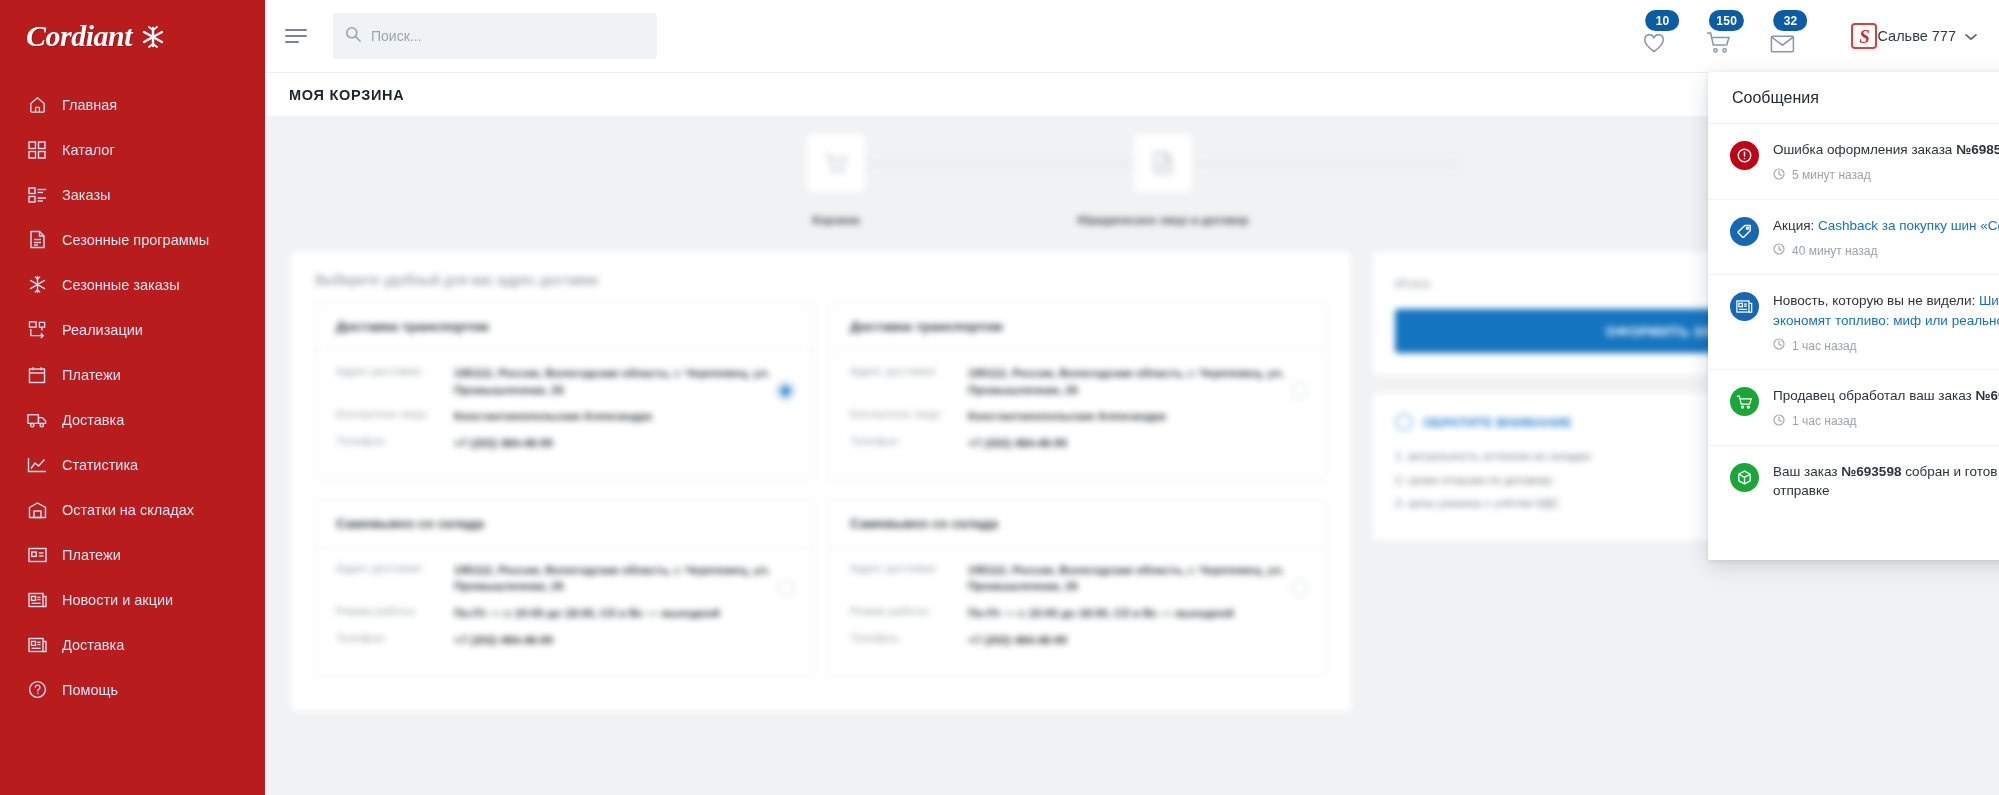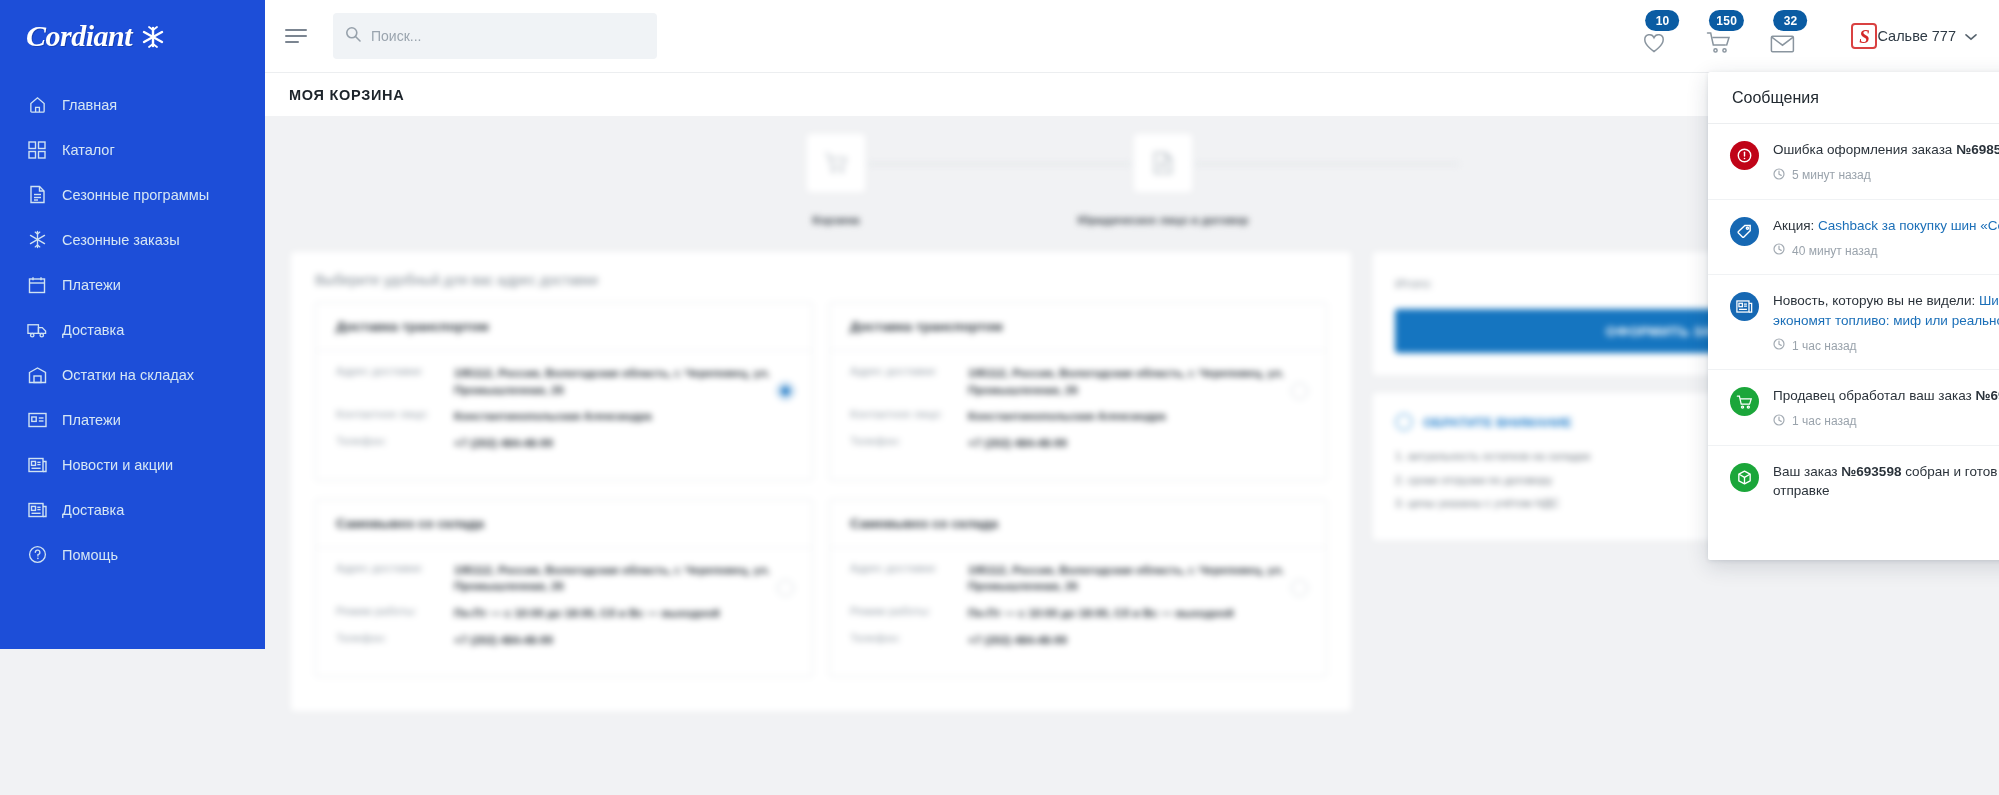--- a/index.html
+++ b/index.html
@@ -6,22 +6,22 @@
   html, body {
     width: 1999px; height: 795px;
     font-family: "Liberation Sans", "DejaVu Sans", sans-serif;
     background: #f1f2f4;
     overflow: hidden;
   }
   .app { position: relative; width: 1999px; height: 795px; display: flex; }
 
   
   .sidebar {
-    width: 265px; height: 649px; flex: 0 0 265px;
-    background: #1d4ed8; color: #ffffff;
+    width: 265px; height: 795px; flex: 0 0 265px;
+    background: #b91c1c; color: #ffffff;
     position: relative; z-index: 5;
   }
   .brand {
     height: 72px; display: flex; align-items: center; padding-left: 26px;
   }
   .brand-word {
     font-family: "Liberation Serif", serif;
     font-style: italic; font-weight: bold;
     font-size: 30px; letter-spacing: -0.5px; color: #fff;
     text-shadow: 1px 1px 0 rgba(0,0,0,.18);
@@ -227,20 +227,33 @@
             <svg width="18" height="18" viewBox="0 0 18 18" fill="none" stroke="#cfe2f2" stroke-width="1.4">
               <rect x="1" y="1" width="6.5" height="6.5"></rect>
               <rect x="10.5" y="1" width="6.5" height="6.5"></rect>
               <rect x="1" y="10.5" width="6.5" height="6.5"></rect>
               <rect x="10.5" y="10.5" width="6.5" height="6.5"></rect>
             </svg>
           </span>
         <span class="nav-label">Каталог</span>
       </div>
 
+      <div class="nav-item">
+        <span class="nav-ico">
+            <svg width="19" height="18" viewBox="0 0 19 18" fill="none" stroke="#cfe2f2" stroke-width="1.4">
+              <rect x="1" y="2" width="6" height="5.5"></rect>
+              <rect x="1" y="10.5" width="6" height="5.5"></rect>
+              <line x1="9.5" y1="3.5" x2="18" y2="3.5"></line>
+              <line x1="9.5" y1="6.5" x2="15" y2="6.5"></line>
+              <line x1="9.5" y1="12" x2="18" y2="12"></line>
+              <line x1="9.5" y1="15" x2="15" y2="15"></line>
+            </svg>
+          </span>
+        <span class="nav-label">Заказы</span>
+      </div>
 
       <div class="nav-item">
         <span class="nav-ico">
             <svg width="17" height="19" viewBox="0 0 17 19" fill="none" stroke="#cfe2f2" stroke-width="1.4">
               <path d="M2 1.5h8.5L15 6v11.5H2z"></path>
               <path d="M10.5 1.5V6H15"></path>
               <line x1="5" y1="9.5" x2="12" y2="9.5"></line>
               <line x1="5" y1="12.5" x2="12" y2="12.5"></line>
               <line x1="5" y1="15" x2="9" y2="15"></line>
             </svg>
@@ -256,20 +269,32 @@
               <line x1="17.4" y1="5.7" x2="2.6" y2="14.3"></line>
               <line x1="10" y1="4.2" x2="7.6" y2="2.2"></line>
               <line x1="10" y1="4.2" x2="12.4" y2="2.2"></line>
               <line x1="10" y1="15.8" x2="7.6" y2="17.8"></line>
               <line x1="10" y1="15.8" x2="12.4" y2="17.8"></line>
             </svg>
           </span>
         <span class="nav-label">Сезонные заказы</span>
       </div>
 
+      <div class="nav-item">
+        <span class="nav-ico">
+            <svg width="19" height="19" viewBox="0 0 20 20" fill="none" stroke="#cfe2f2" stroke-width="1.4">
+              <rect x="1.5" y="2" width="7" height="5.5"></rect>
+              <path d="M12 2.5h5.5v5h-5.5z"></path>
+              <line x1="14.7" y1="7.5" x2="14.7" y2="11"></line>
+              <path d="M3 9.5v7h13"></path>
+              <path d="M13.5 14l2.5 2.5-2.5 2.5"></path>
+            </svg>
+          </span>
+        <span class="nav-label">Реализации</span>
+      </div>
 
       <div class="nav-item">
         <span class="nav-ico">
             <svg width="18" height="18" viewBox="0 0 18 18" fill="none" stroke="#cfe2f2" stroke-width="1.4">
               <rect x="1.5" y="3" width="15" height="13.5"></rect>
               <line x1="1.5" y1="7" x2="16.5" y2="7"></line>
               <line x1="5" y1="1.2" x2="5" y2="4.3"></line>
               <line x1="13" y1="1.2" x2="13" y2="4.3"></line>
             </svg>
           </span>
@@ -281,20 +306,29 @@
             <svg width="20" height="18" viewBox="0 0 21 18" fill="none" stroke="#cfe2f2" stroke-width="1.4">
               <rect x="1" y="3.5" width="11" height="9"></rect>
               <path d="M12 6.5h4l3.5 3.5v2.5H12z"></path>
               <circle cx="5.5" cy="14.5" r="1.8"></circle>
               <circle cx="15.5" cy="14.5" r="1.8"></circle>
             </svg>
           </span>
         <span class="nav-label">Доставка</span>
       </div>
 
+      <div class="nav-item">
+        <span class="nav-ico">
+            <svg width="20" height="18" viewBox="0 0 20 18" fill="none" stroke="#cfe2f2" stroke-width="1.4">
+              <polyline points="1.5,2 1.5,15.5 19,15.5"></polyline>
+              <polyline points="4,12.5 8,7 11.5,10 17.5,3.5"></polyline>
+            </svg>
+          </span>
+        <span class="nav-label">Статистика</span>
+      </div>
 
       <div class="nav-item">
         <span class="nav-ico">
             <svg width="19" height="18" viewBox="0 0 19 18" fill="none" stroke="#cfe2f2" stroke-width="1.4">
               <path d="M1.5 6.5L9.5 2l8 4.5v10h-16z"></path>
               <rect x="6" y="10" width="7" height="6.5"></rect>
             </svg>
           </span>
         <span class="nav-label">Остатки на складах</span>
       </div>

